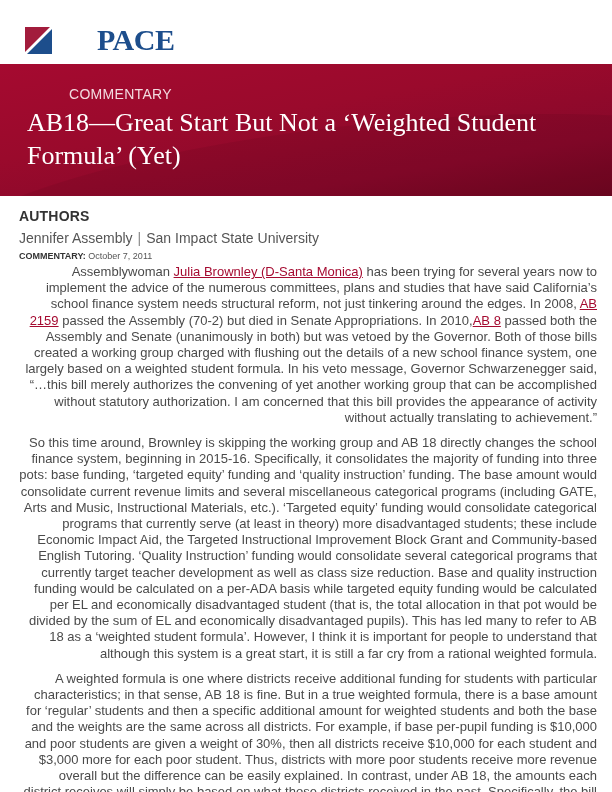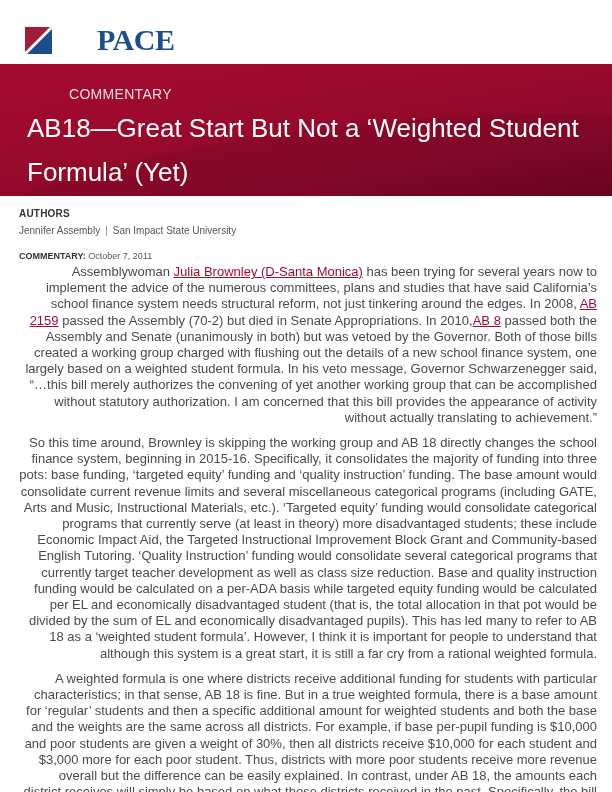--- a/index.html
+++ b/index.html
@@ -5,22 +5,22 @@
   html, body { margin: 0; padding: 0; background: #ffffff; }
   body { width: 612px; height: 792px; position: relative; overflow: hidden; font-family: "Liberation Sans", "DejaVu Sans", sans-serif; }
   .logo-row { position: absolute; left: 25px; top: 26px; height: 28px; display: flex; align-items: center; }
   .logo-mark { width: 27px; height: 27px; position: relative; }
   .logo-mark svg { display: block; }
   .logo-text { font-family: "Liberation Serif", "DejaVu Serif", serif; font-weight: bold; font-size: 30px; color: #1d4e8c; letter-spacing: -0.5px; margin-left: 1px; line-height: 28px; padding-left: 44px; }
   .banner { position: absolute; left: 0; top: 64px; width: 612px; height: 132px;
     background: linear-gradient(170deg, #a50a30 0%, #9a0a2c 40%, #87082a 75%, #6f0620 100%); overflow: hidden; }
   .banner::after { content: ""; position: absolute; left: -80px; top: 60px; width: 900px; height: 200px; border-radius: 50%; background: rgba(0,0,0,0.06); transform: rotate(-6deg); }
   .banner-label { position: absolute; left: 28px; top: 22px; font-size: 14px; letter-spacing: 0.3px; color: #f3dbe0; z-index: 1; margin-left: 41px; }
-  .banner-title { position: absolute; left: 27px; top: 42px; width: 560px; font-family: Liberation Sans, sans-serif; font-size: 26px; line-height: 44px; color: #ffffff; z-index: 1; }
-  .meta { position: absolute; left: 19px; top: 208px; color: #555; font-size: 10px; }
+  .banner-title { position: absolute; left: 27px; top: 42px; width: 560px; font-family: Liberation Serif, serif; font-size: 26px; line-height: 33px; color: #ffffff; z-index: 1; }
+  .meta { position: absolute; left: 19px; top: 208px; color: #555; font-size: 14px; }
   .meta .label { font-weight: bold; color: #333; letter-spacing: 0.2px; }
   .meta .authors { margin-top: 6px; color: #555; }
   .meta .sep { margin: 0 5px; color: #888; }
   .published { position: absolute; left: 19px; top: 251px; font-size: 9px; color: #555; }
   .published b { color: #333; }
   .body { position: absolute; left: 19px; top: 264px; width: 578px; font-size: 13px; line-height: 16.2px; color: #4a4a4a; text-align: right; }
   .body p { margin: 0 0 9px 0; }
   .body a { color: #a50a30; text-decoration: underline; }
 </style>
 </head>

